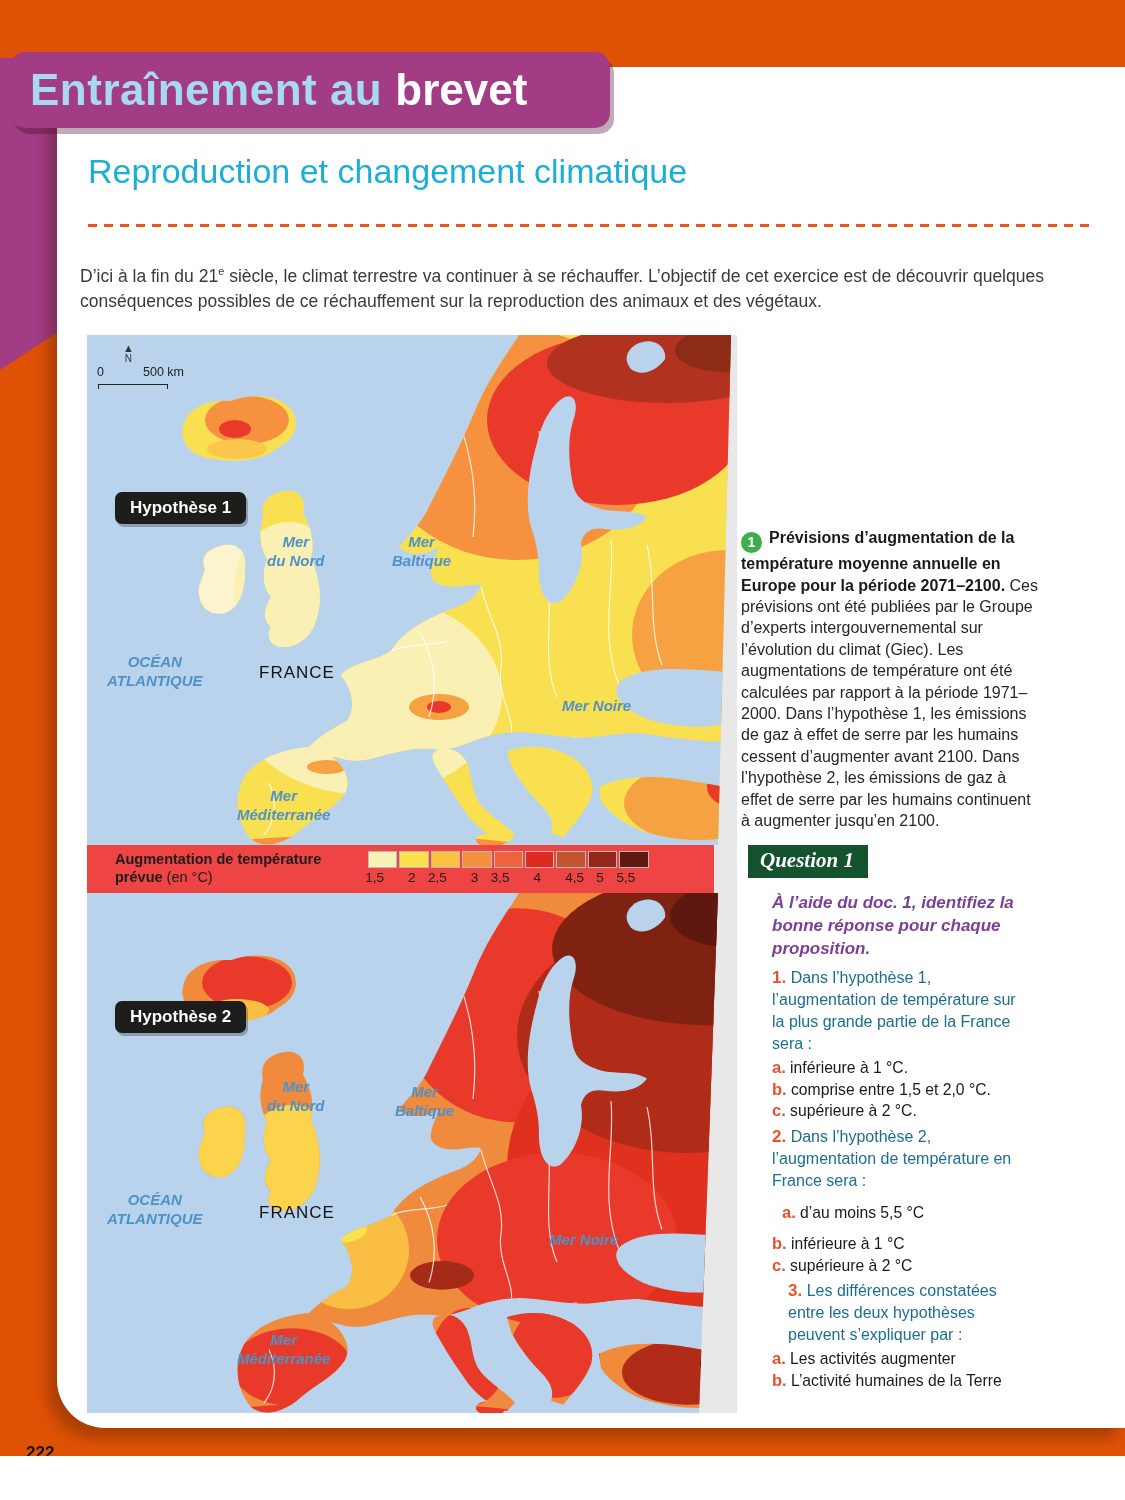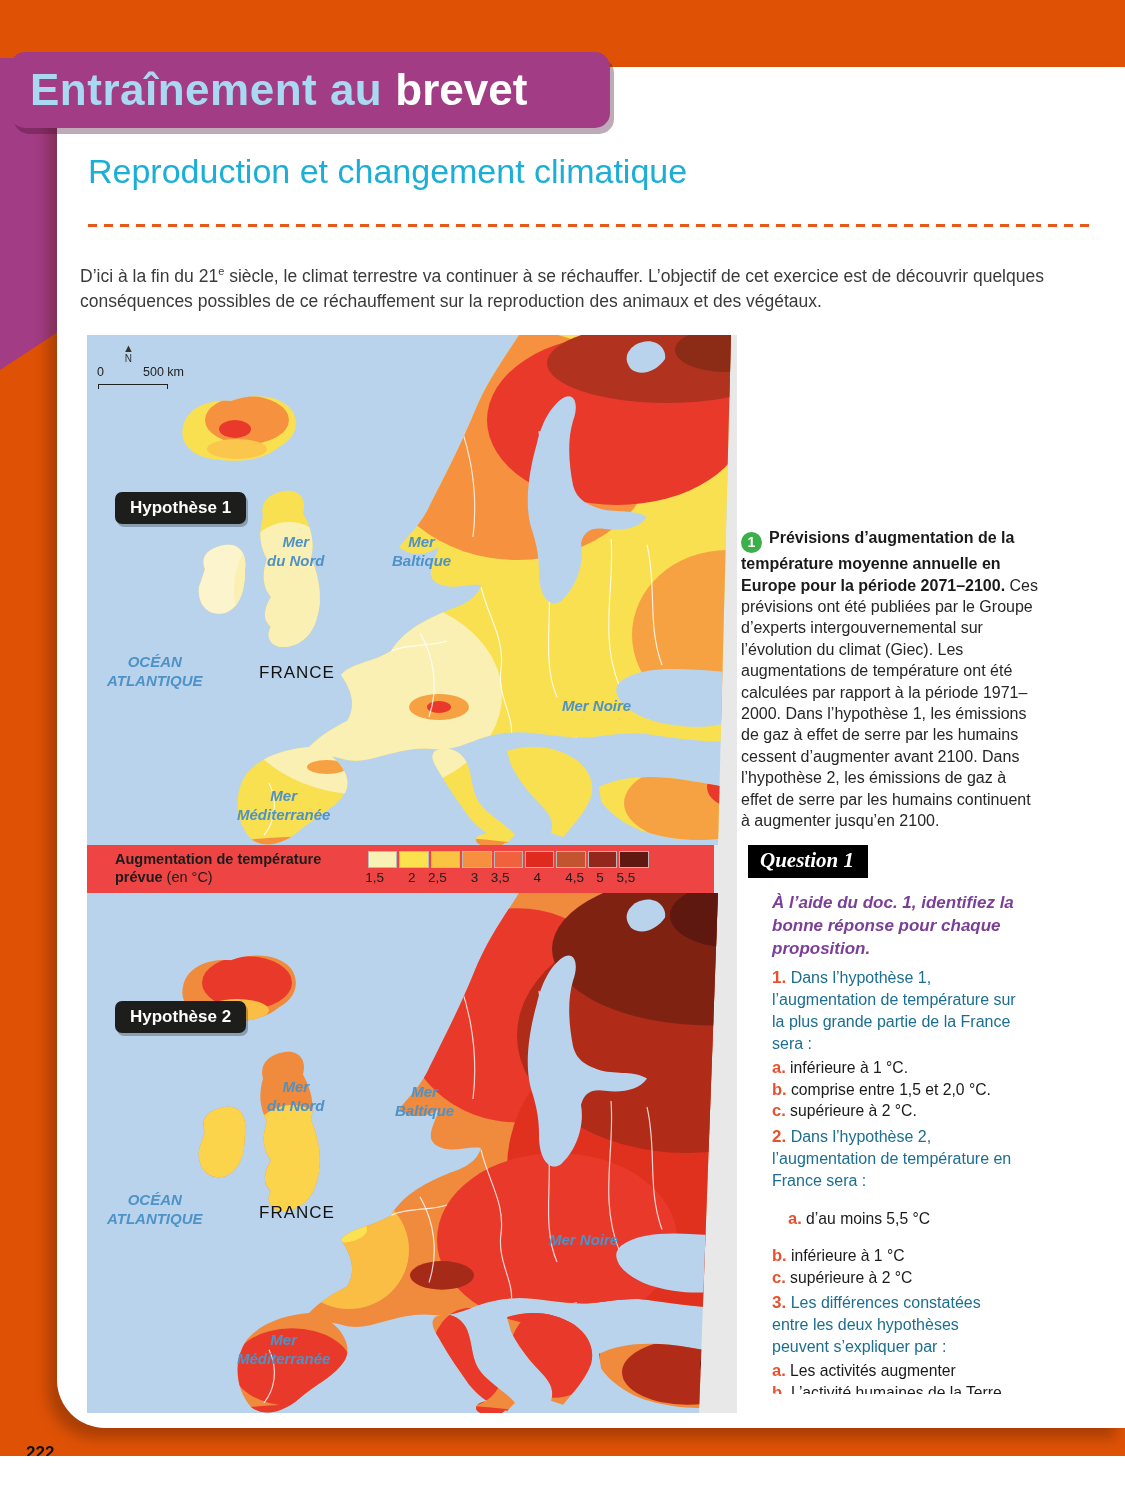--- a/index.html
+++ b/index.html
@@ -54,21 +54,21 @@
   .legend .swatches div{width:29.4px;height:17px;border:1px solid #b9b9b9;box-sizing:border-box;}
   .legend .ticks{position:absolute;left:281px;top:25px;height:18px;font-size:13.5px;color:#1c1c1c;}
   .legend .ticks span{position:absolute;top:0;width:32px;text-align:right;}
 
   
   .doc1{position:absolute;left:741px;top:511px;width:300px;font-size:16px;line-height:21.4px;color:#262626;}
   .doc-badge{display:inline-flex;width:21px;height:21px;border-radius:50%;background:#3CAE4A;color:#fff;
     font-size:14px;font-weight:bold;align-items:center;justify-content:center;vertical-align:-4px;margin-right:7px;}
   .doc1 b{color:#1a1a1a;}
 
-  .qheader{position:absolute;left:748px;top:845px;background:#000000;color:#fff;
+  .qheader{position:absolute;left:748px;top:845px;background:#14532d;color:#fff;
     font-family:"Liberation Serif","DejaVu Serif",serif;font-style:italic;font-weight:bold;
     font-size:21px;padding:3px 14px 5px 12px;}
   .qbox{position:absolute;left:756px;top:878px;width:277px;height:516px;background:#ffffff;
     border-radius:0 38px 22px 22px;padding:13px 16px;box-sizing:border-box;overflow:hidden;}
   .q-intro{color:#7C3F97;font-weight:bold;font-style:italic;font-size:17px;line-height:23px;margin-bottom:7px;}
   .q-item{font-size:16px;line-height:22px;color:#1B6E90;margin-top:4px;}
   .q-item .num{color:#E8512D;font-weight:bold;font-size:17px;}
   .q-opt{font-size:15.7px;line-height:21.5px;color:#1a1a1a;}
   .q-opt .letter{color:#E8512D;font-weight:bold;font-size:16.5px;}
 
@@ -290,24 +290,24 @@
 
   <div class="qheader">Question 1</div>
   <div class="qbox">
     <div class="q-intro">À l’aide du doc. 1, identifiez la bonne réponse pour chaque proposition.</div>
     <div id="q-items">
         <p class="q-item" style="margin: 4px 0px 2px;"><span class="num">1.</span><span> Dans l’hypothèse 1, l’augmentation de température sur la plus grande partie de la France sera :</span></p>
         <p class="q-opt" style="margin: 0px;"><span class="letter">a.</span><span> inférieure à 1 °C.</span></p>
         <p class="q-opt" style="margin: 0px;"><span class="letter">b.</span><span> comprise entre 1,5 et 2,0 °C.</span></p>
         <p class="q-opt" style="margin: 0px;"><span class="letter">c.</span><span> supérieure à 2 °C.</span></p>
         <p class="q-item" style="margin: 4px 0px 2px;"><span class="num">2.</span><span> Dans l’hypothèse 2, l’augmentation de température en France sera :</span></p>
-        <p class="q-opt" style="margin: 16px;"><span class="letter">a.</span><span> d’au moins 5,5 °C</span></p>
+        <p class="q-opt" style="margin: 10px;"><span class="letter">a.</span><span> d’au moins 5,5 °C</span></p>
         <p class="q-opt" style="margin: 0px;"><span class="letter">b.</span><span> inférieure à 1 °C</span></p>
         <p class="q-opt" style="margin: 0px;"><span class="letter">c.</span><span> supérieure à 2 °C</span></p>
-        <p class="q-item" style="margin: 4px 0px 2px;"><span class="num">3.</span><span> Les différences constatées entre les deux hypothèses peuvent s’expliquer par :</span></p>
+        <p class="q-item" style="margin: 4px 16px 2px;"><span class="num">3.</span><span> Les différences constatées entre les deux hypothèses peuvent s’expliquer par :</span></p>
         <p class="q-opt" style="margin: 0px;"><span class="letter">a.</span><span> Les activités augmenter</span></p>
         <p class="q-opt" style="margin: 0px;"><span class="letter">b.</span><span> L’activité humaines de la Terre</span></p>
         <p class="q-opt" style="margin: 0px;"><span class="letter">c.</span><span> L’épaisseur de l’atmosphère.</span></p>
       </div>
   </div>
 
   <div class="pagenum">222</div>
 </div>
 
 </body></html>

